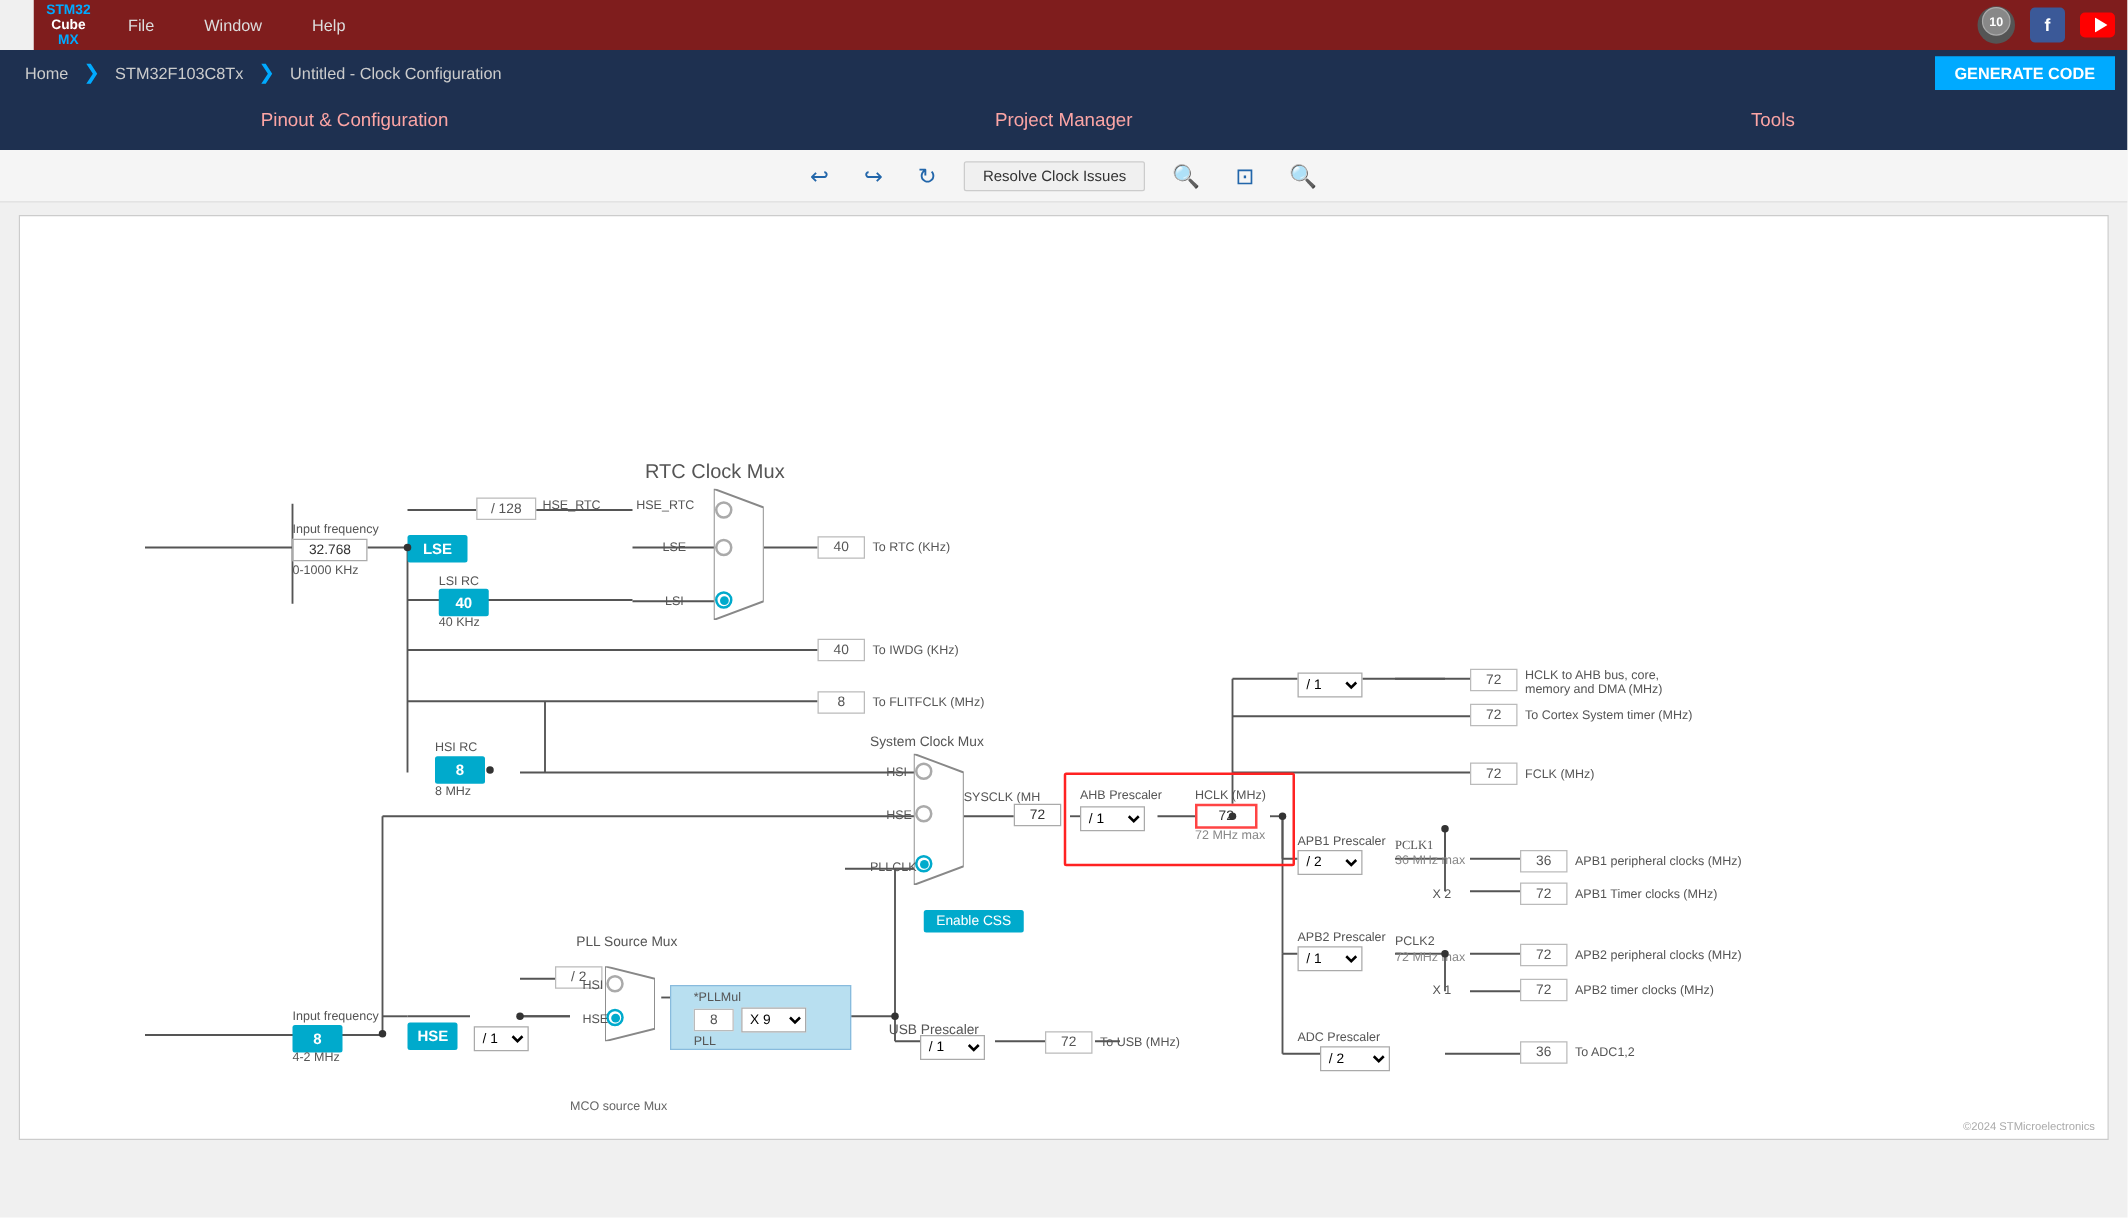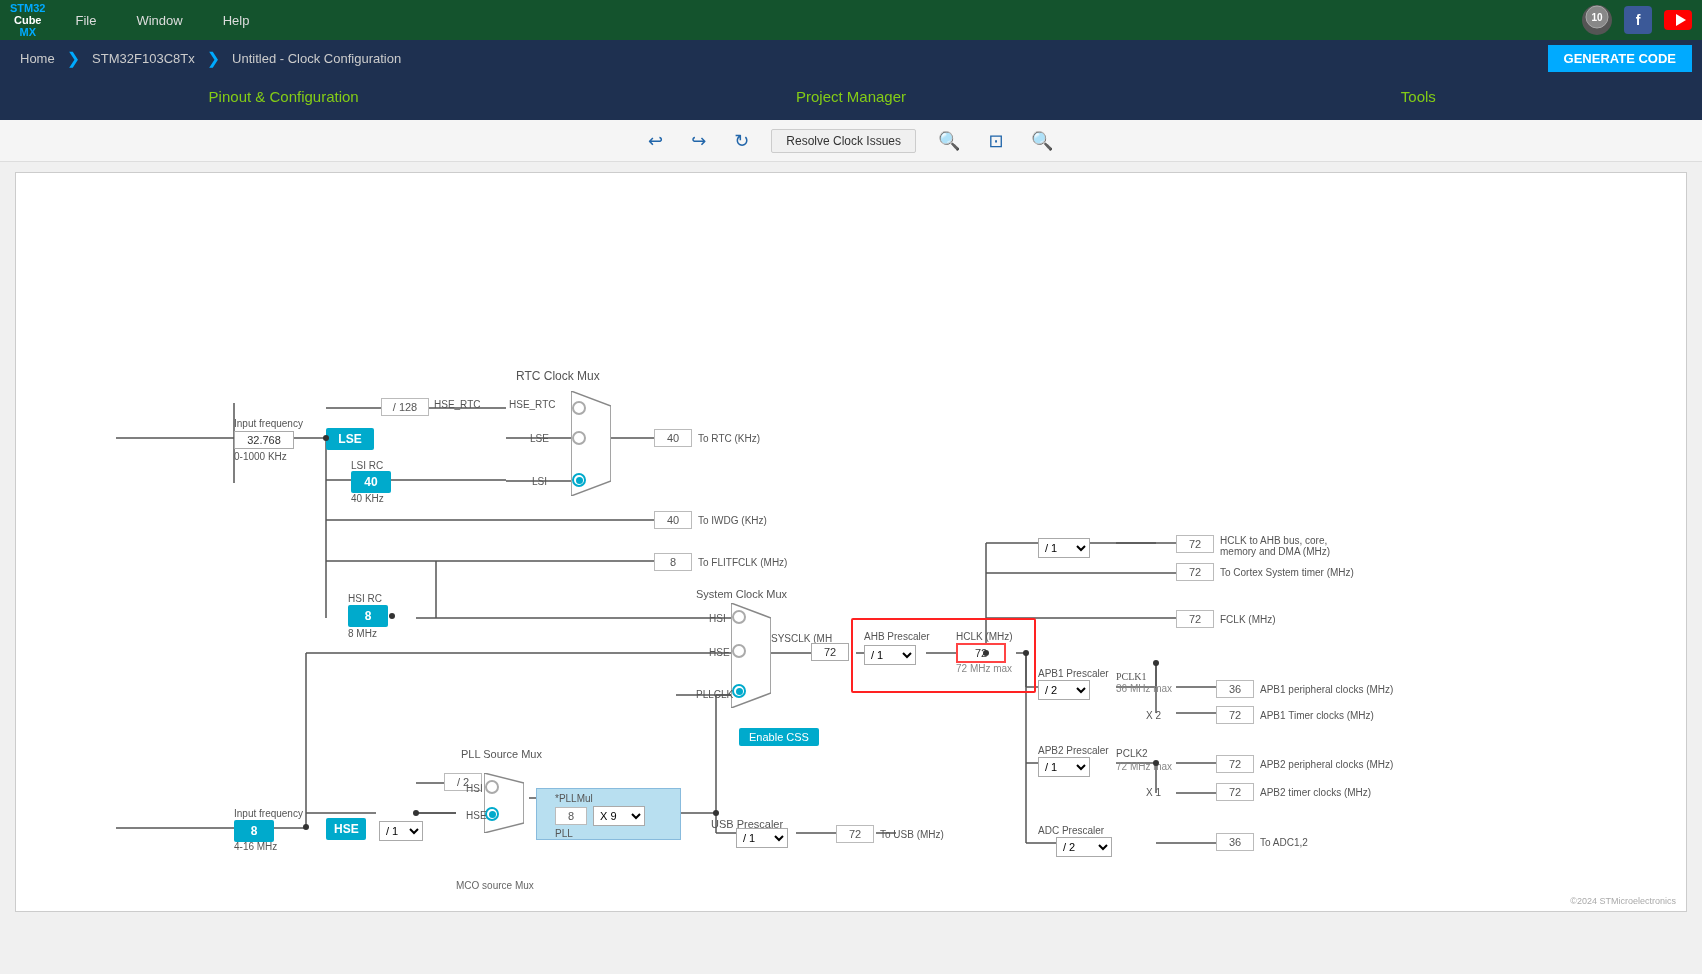--- a/index.html
+++ b/index.html
@@ -1,39 +1,39 @@
 <!DOCTYPE html>
 <html><head>
   <meta charset="utf-8">
   <style>
     * { box-sizing: border-box; margin: 0; padding: 0; }
     body { font-family: Arial, sans-serif; background: #f0f0f0; font-size: 12px; overflow-x: hidden; }
 
     
-    .top-bar { display: flex; align-items: center; background: #14532d; height: 40px; padding: 0 10px; }
+    .top-bar { display: flex; align-items: center; background: #7f1d1d; height: 40px; padding: 0 10px; margin-left: 27px; }
     .logo { display: flex; flex-direction: column; align-items: center; margin-right: 30px; }
     .logo-stm { color: #00aaff; font-weight: bold; font-size: 11px; }
     .logo-cube { color: white; font-weight: bold; font-size: 11px; }
     .logo-mx { color: #00aaff; font-weight: bold; font-size: 11px; }
     .top-menu { display: flex; gap: 40px; color: #ccc; font-size: 13px; }
     .top-menu span { cursor: pointer; color: #ddd; }
     .top-right { margin-left: auto; display: flex; align-items: center; gap: 12px; }
     .icon-circle { width: 30px; height: 30px; border-radius: 50%; background: #555; display: flex; align-items: flex-start; justify-content: center; color: white; font-size: 12px; }
     .fb-icon { width: 28px; height: 28px; background: #3b5998; border-radius: 4px; display: flex; align-items: center; justify-content: center; color: white; font-weight: bold; font-size: 14px; }
     .yt-icon { width: 28px; height: 20px; background: #ff0000; border-radius: 4px; display: flex; align-items: center; justify-content: center; }
 
     
     .breadcrumb { display: flex; align-items: center; background: #1e3050; height: 36px; padding: 0 10px; color: #ccc; font-size: 13px; }
     .breadcrumb-item { padding: 0 10px; cursor: pointer; }
     .breadcrumb-sep { color: #00aaff; margin: 0 2px; font-size: 16px; }
     .generate-btn { margin-left: auto; background: #00aaff; color: white; font-weight: bold; font-size: 13px; padding: 6px 16px; border: none; cursor: pointer; }
 
     
     .tab-bar { display: flex; background: #1e3050; height: 44px; }
-    .tab { flex: 1; display: flex; align-items: center; justify-content: center; color: #84cc16; font-size: 15px; cursor: pointer; border-bottom: 3px solid transparent; }
+    .tab { flex: 1; display: flex; align-items: center; justify-content: center; color: #fca5a5; font-size: 15px; cursor: pointer; border-bottom: 3px solid transparent; }
     .tab.active { background: #00aacc; color: white; font-weight: bold; border: 3px solid #ff4444; }
 
     
     .toolbar { display: flex; align-items: center; justify-content: center; gap: 16px; background: #f5f5f5; padding: 8px; border-bottom: 1px solid #ddd; height: 42px; }
     .toolbar-btn { background: none; border: none; cursor: pointer; color: #2266aa; font-size: 18px; padding: 2px 6px; }
     .resolve-btn { border: 1px solid #ccc; background: #f0f0f0; color: #333; padding: 4px 14px; font-size: 12px; cursor: pointer; border-radius: 2px; }
 
     
     .canvas-wrapper { background: white; margin: 10px 15px; border: 1px solid #ccc; position: relative; height: 740px; overflow: hidden; }
 
@@ -225,21 +225,21 @@
     <div class="block-input" style="left:218px; top:258px; width:60px;">32.768</div>
     <div class="label-text" style="left:218px; top:278px;">0-1000 KHz</div>
 
     <div class="block-blue" style="left:310px; top:255px; width:48px;">LSE</div>
 
     <div class="dot" style="left:307px; top:262px;"></div>
 
     <div class="block-value" style="left:365px; top:225px; width:48px;">/ 128</div>
     <div class="label-text" style="left:418px; top:226px;">HSE_RTC</div>
 
-    <div class="label-text" style="left:500px; top:196px; font-size:12px;">RTC Clock Mux</div>
+    <div class="label-text" style="left:500px; top:196px; font-size:16px;">RTC Clock Mux</div>
 
     <svg class="mux-svg" style="left:555px; top:218px; width:40px; height:105px;">
       <polygon points="0,0 40,15 40,90 0,105" fill="white" stroke="#888" stroke-width="1.5"></polygon>
     </svg>
 
     <div class="block-value" style="left:638px; top:256px; width:38px;">40</div>
     <div class="label-text" style="left:682px; top:260px;">To RTC (KHz)</div>
 
     <div class="label-text" style="left:335px; top:287px;">LSI RC</div>
     <div class="block-blue" style="left:335px; top:298px; width:40px;">40</div>
@@ -393,21 +393,21 @@
     <div class="label-text" style="left:695px; top:645px; font-size:11px;">USB Prescaler</div>
     <select class="select-drop" style="left:720px; top:655px; width:52px;">
       <option>/ 1</option>
       <option>/ 1.5</option>
     </select>
     <div class="block-value" style="left:820px; top:652px; width:38px;">72</div>
     <div class="label-text" style="left:864px; top:656px;">To USB (MHz)</div>
 
     <div class="label-text" style="left:218px; top:635px;">Input frequency</div>
     <div class="block-blue" style="left:218px; top:647px; width:40px;">8</div>
-    <div class="label-text" style="left:218px; top:668px;">4-16 MHz</div>
+    <div class="label-text" style="left:218px; top:668px;">4-2 MHz</div>
 
     <div class="block-blue" style="left:310px; top:645px; width:40px;">HSE</div>
 
     <select class="select-drop" style="left:363px; top:648px; width:44px;">
       <option>/ 1</option>
       <option>/ 2</option>
     </select>
 
     <div class="dot" style="left:287px; top:651px;"></div>
     <div class="dot" style="left:397px; top:637px;"></div>

